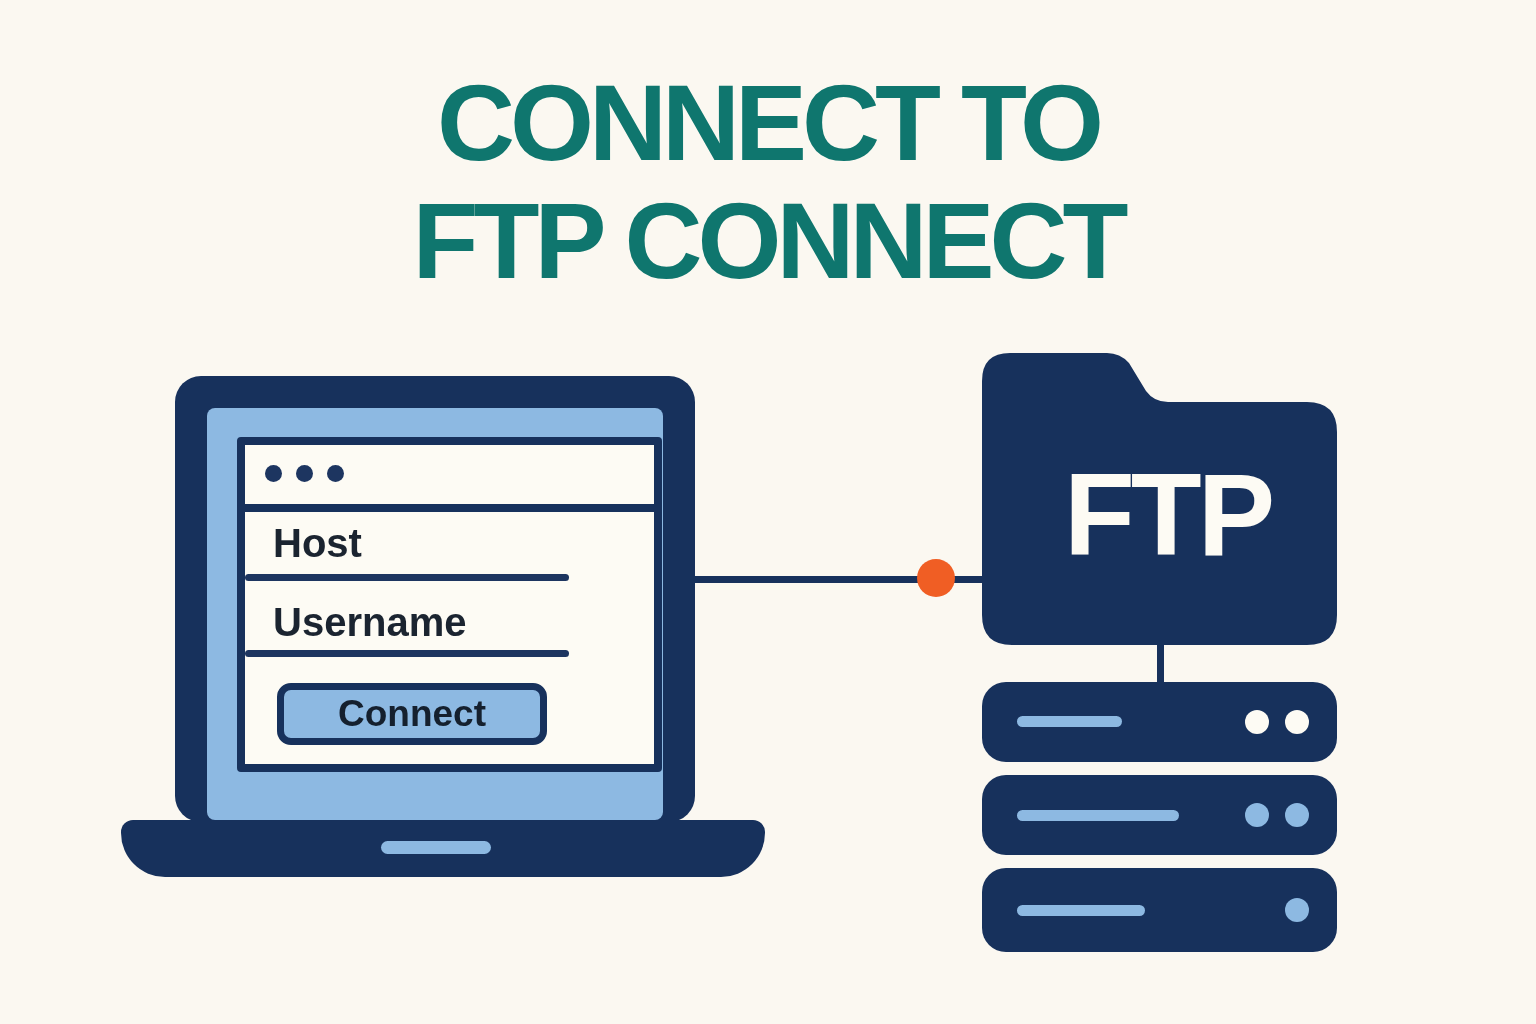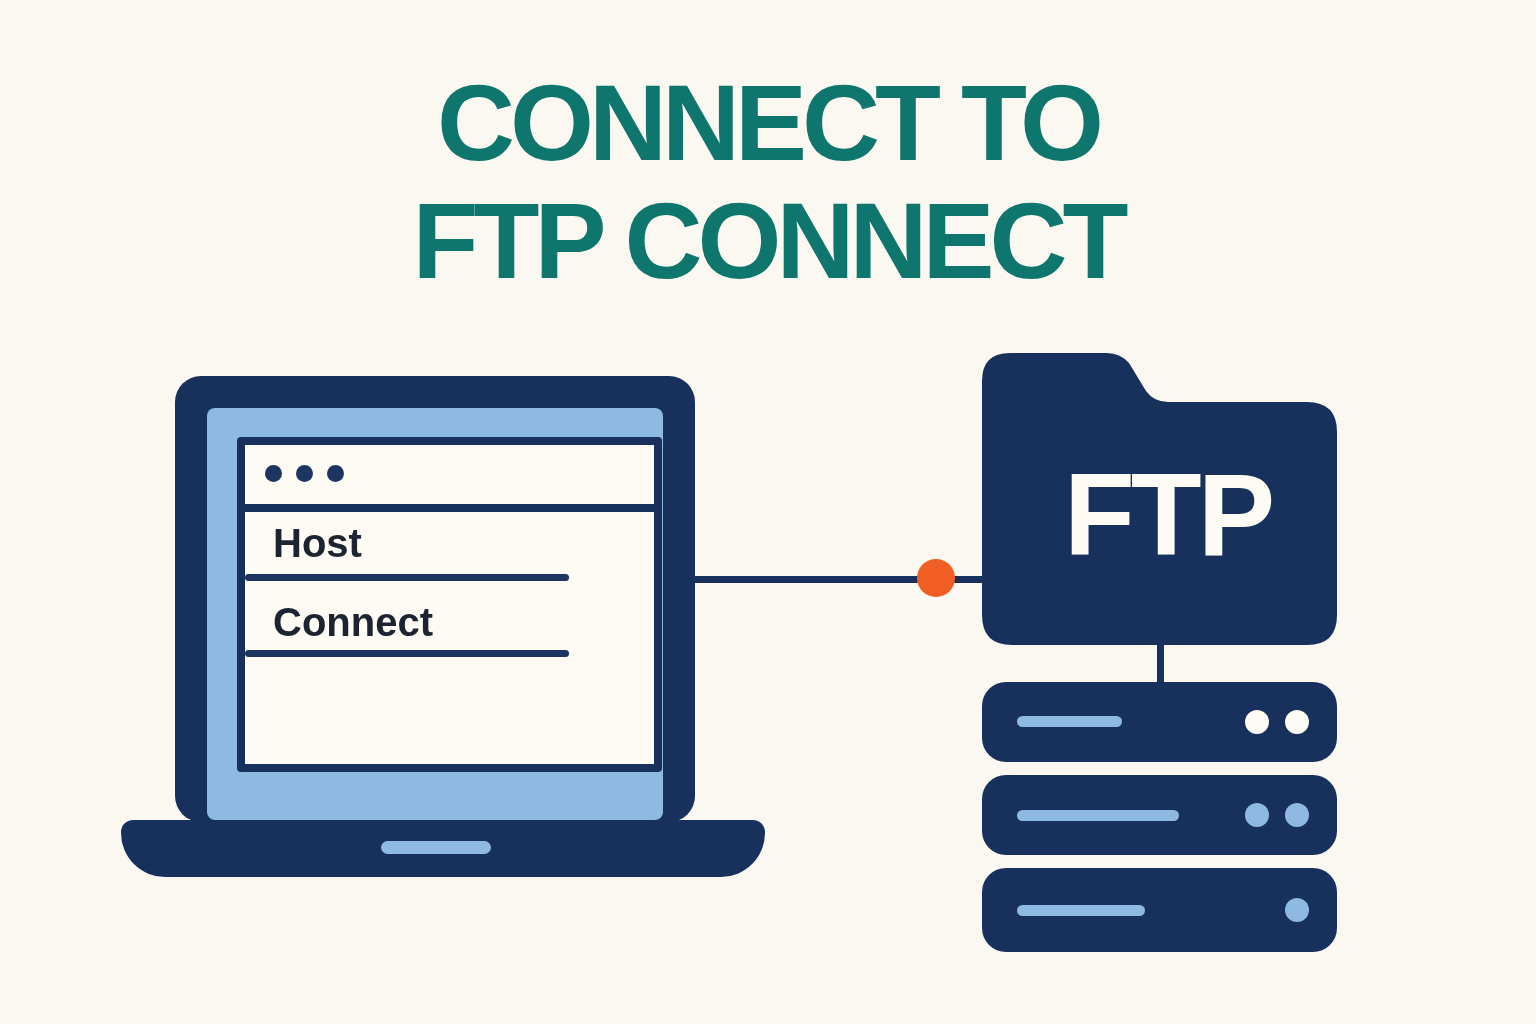--- a/index.html
+++ b/index.html
@@ -147,24 +147,25 @@
       <i></i>
     </div>
     <div class="window-divider"></div>
 
     <div class="field field-host">
       <span class="field-label">Host</span>
     </div>
     <div class="field-line line-host"></div>
 
     <div class="field field-username">
-      <span class="field-label">Connect</span>
+      <span class="field-label">Username</span>
     </div>
     <div class="field-line line-username"></div>
 
+    <div class="connect-button">Connect</div>
   </div>
 
   <div class="laptop-base">
     <div class="trackpad-notch"></div>
   </div>
 
   <div class="conn-h"></div>
   <div class="conn-dot"></div>
   <div class="conn-v"></div>
 

